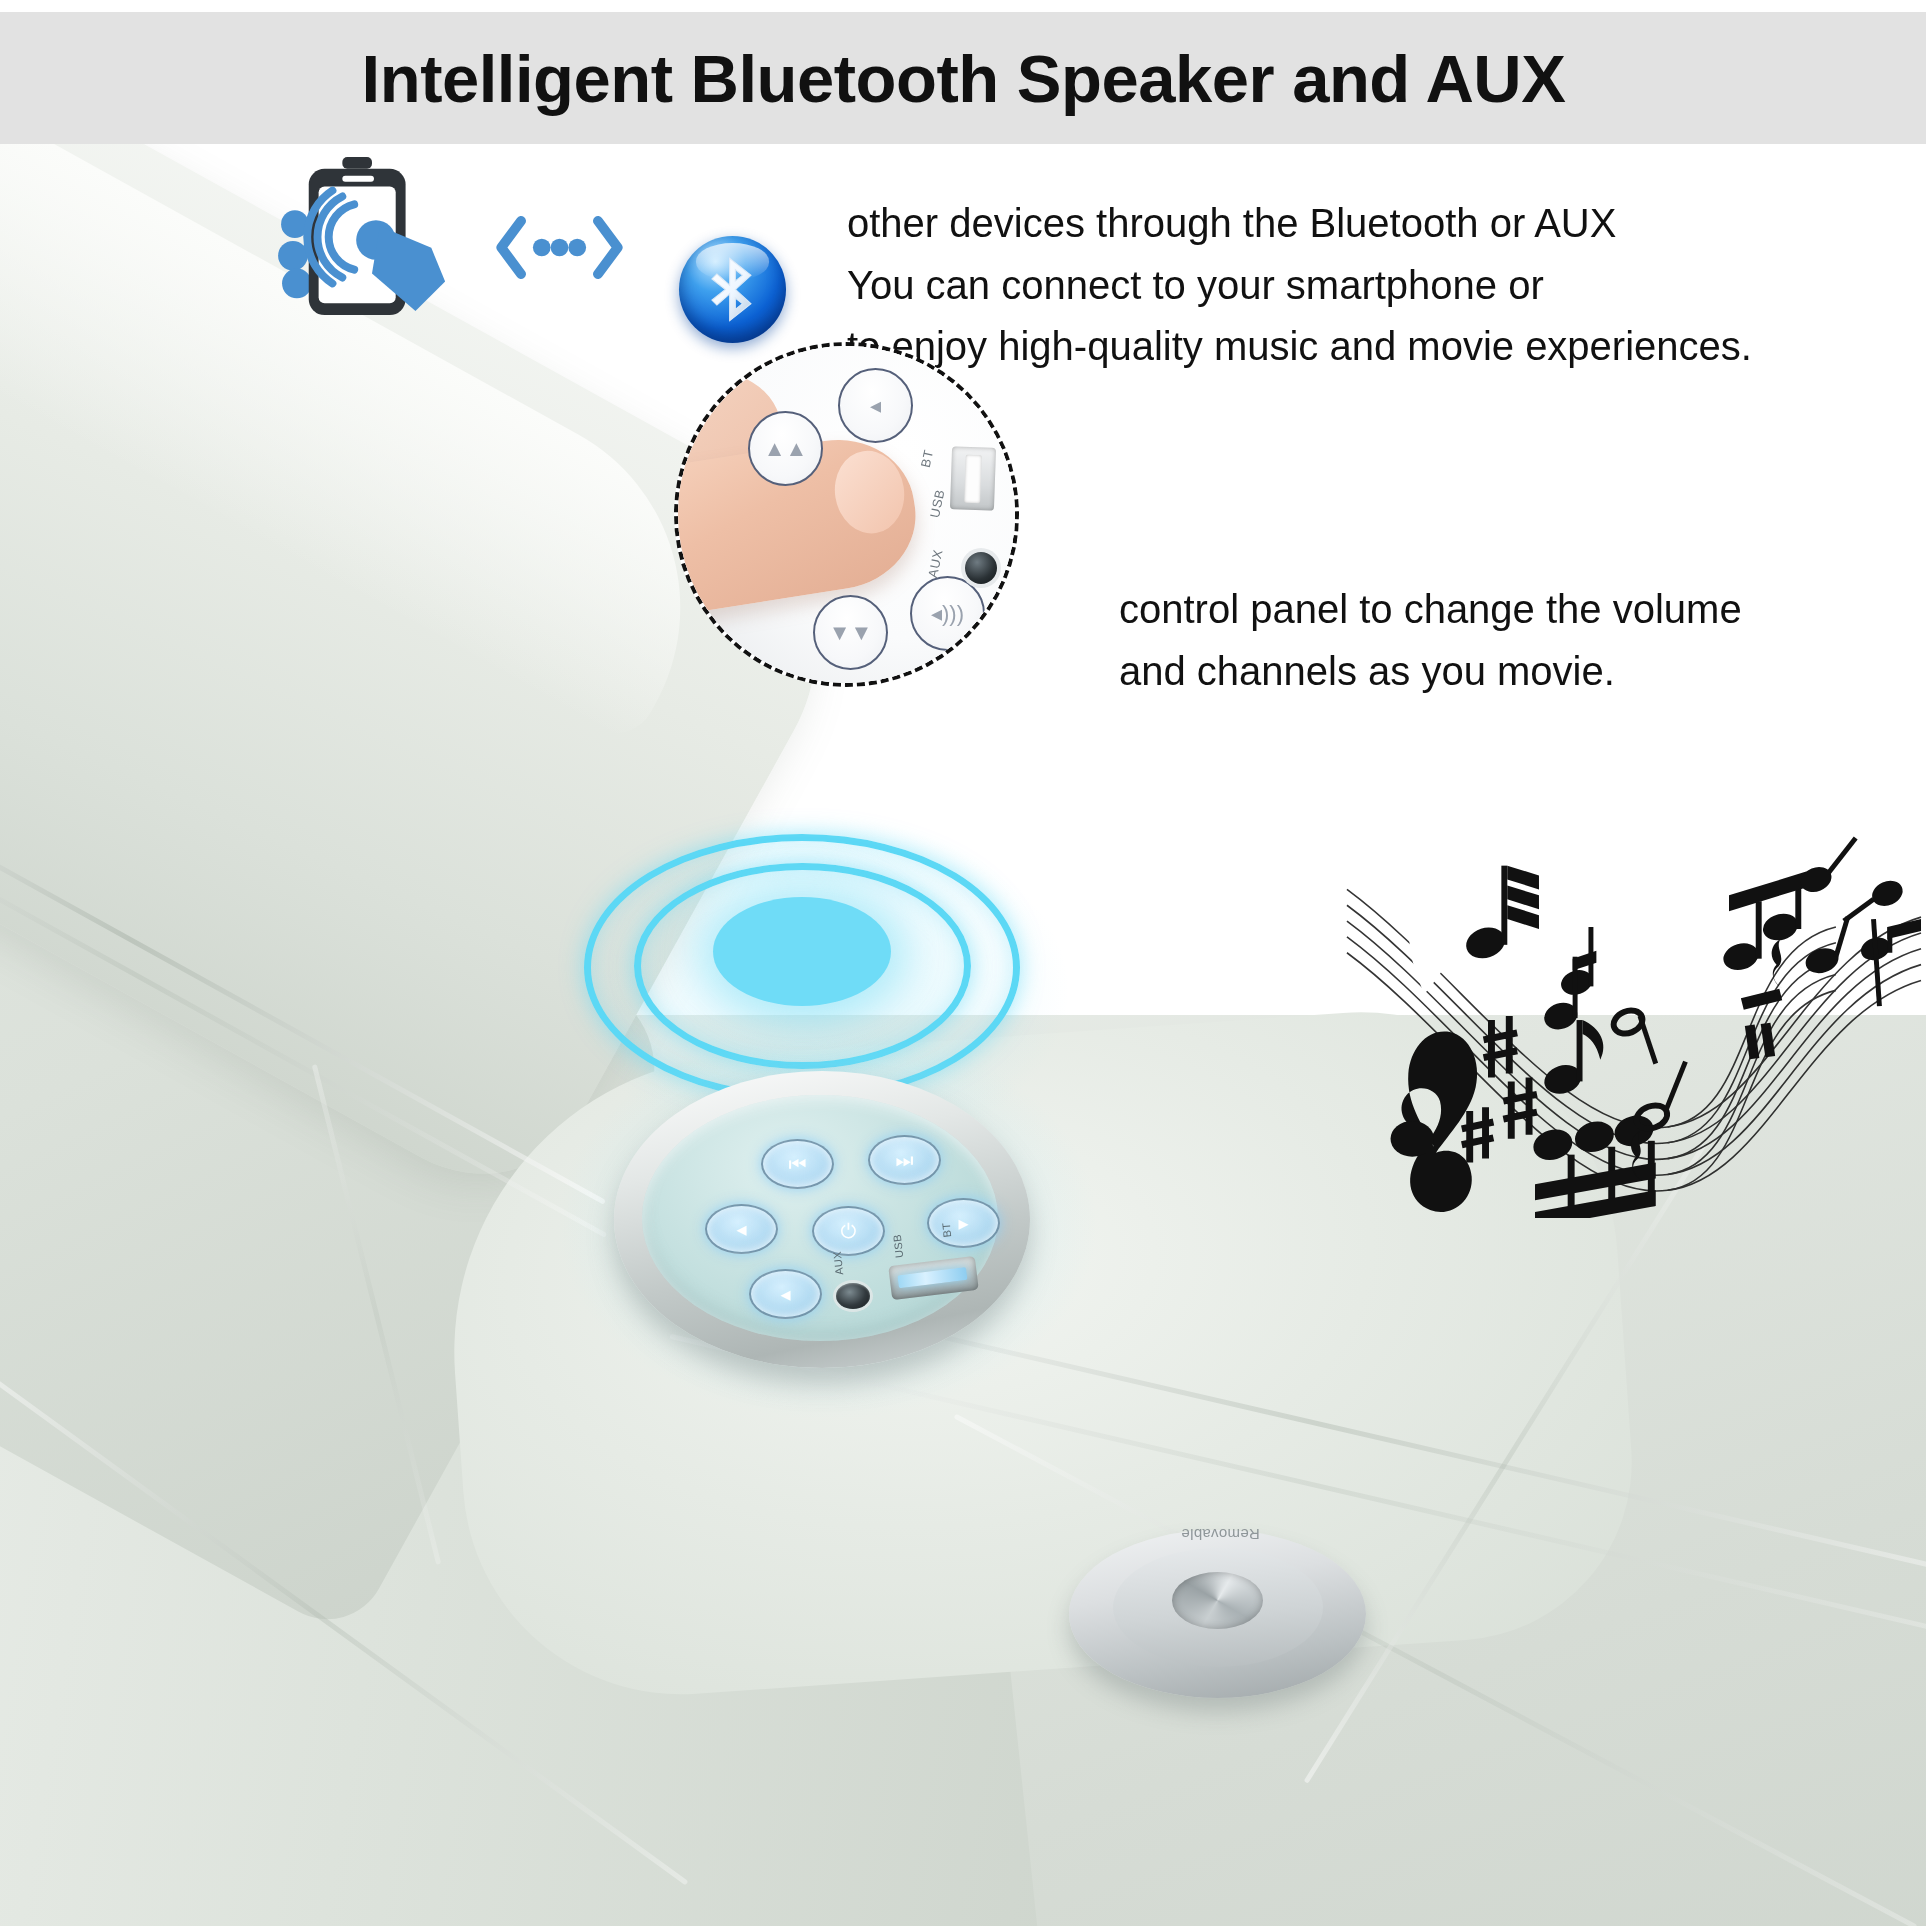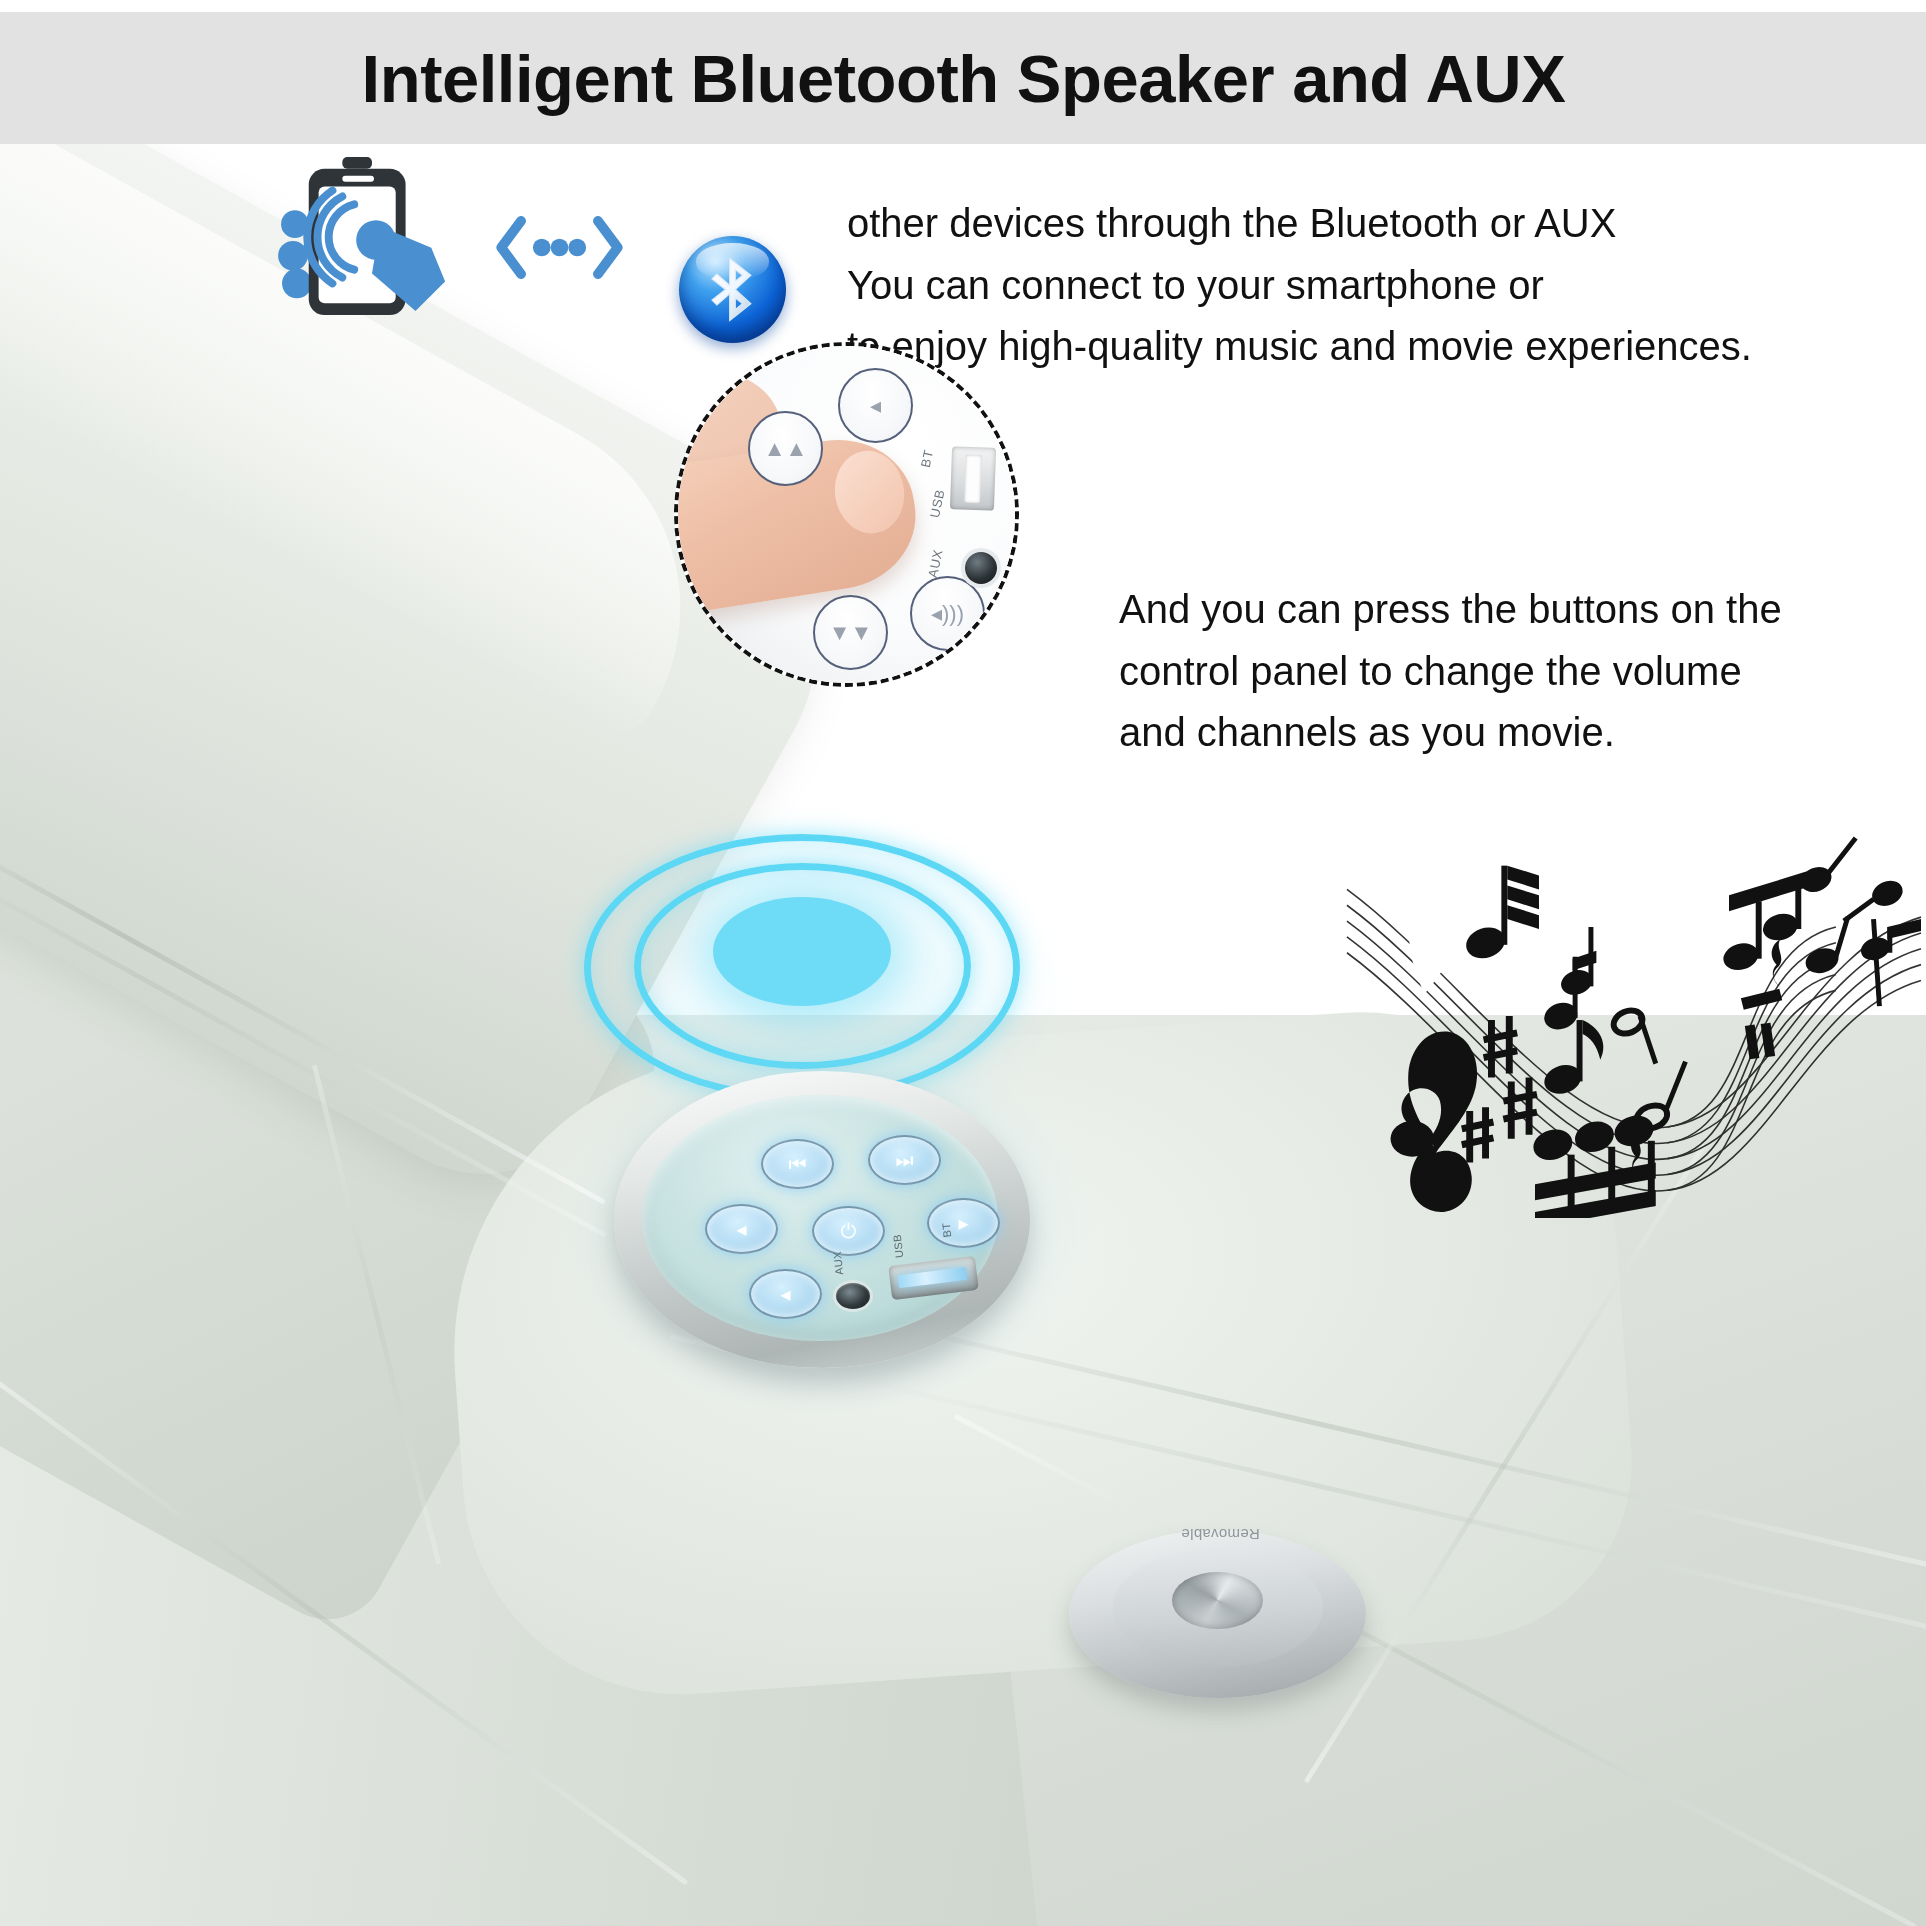--- a/index.html
+++ b/index.html
@@ -401,21 +401,20 @@
   </svg>
 </div>
 
 <div class="para para-1">
   <div>other devices through the Bluetooth or AUX</div>
   <div>You can connect to your smartphone or</div>
   <div>to enjoy high-quality music and movie experiences.</div>
 </div>
 
 <div class="para para-2">
-  <div>And you can press the buttons on the</div>
   <div>control panel to change the volume</div>
   <div>and channels as you movie.</div>
 </div>
 
 <div class="inset">
   <div class="inset-photo">
     <div class="ins-disc"></div>
     <div class="ins-knuckle"></div>
     <div class="ins-finger"></div>
 

